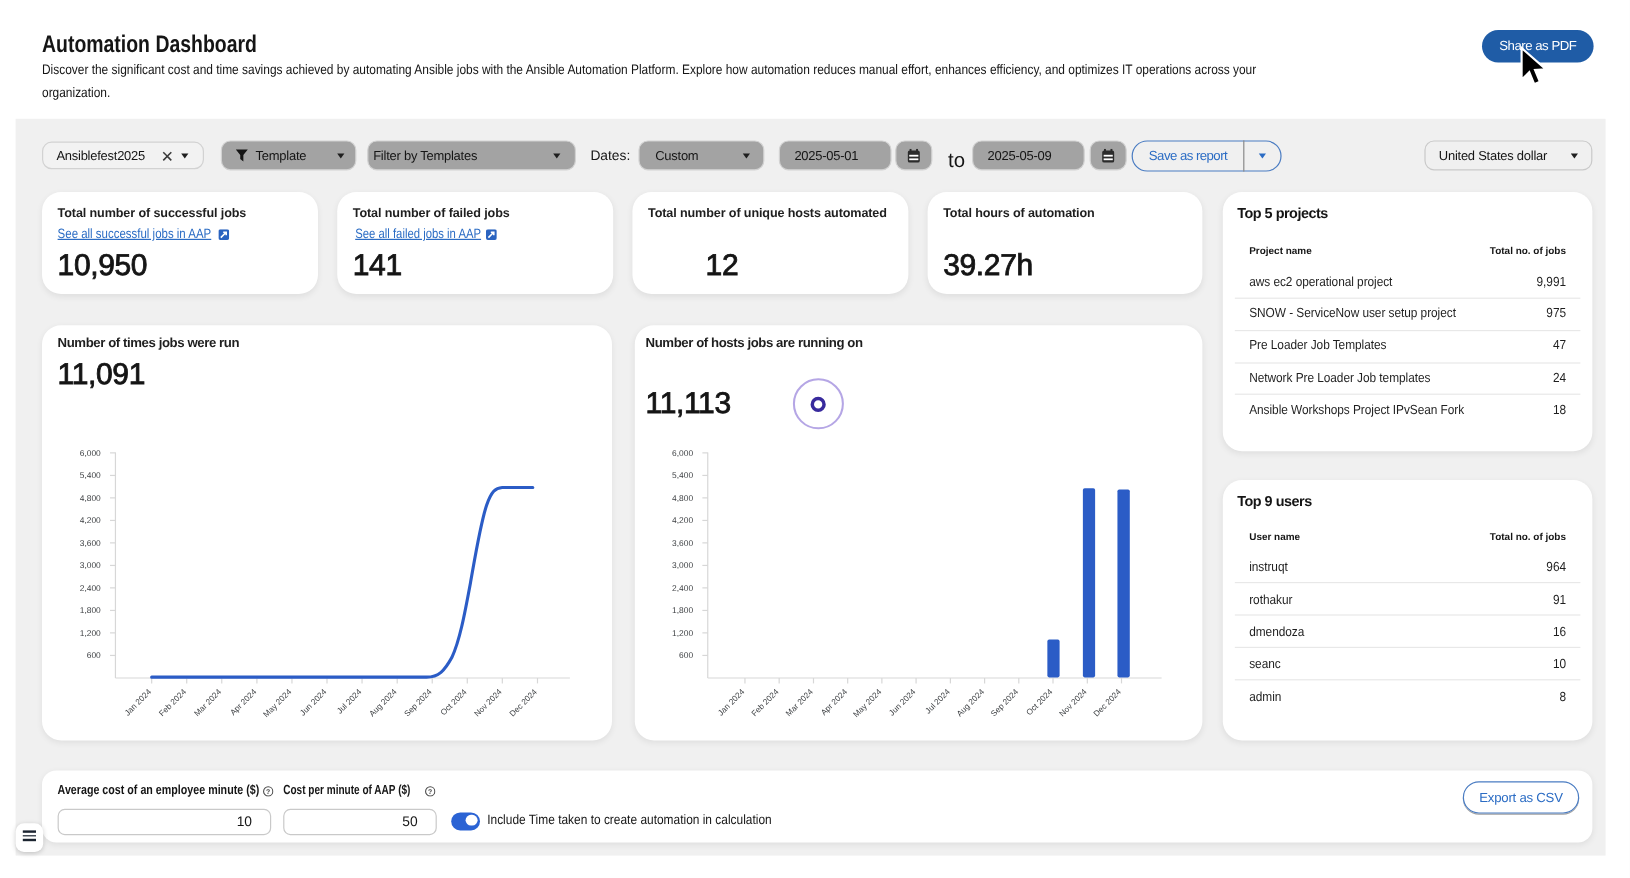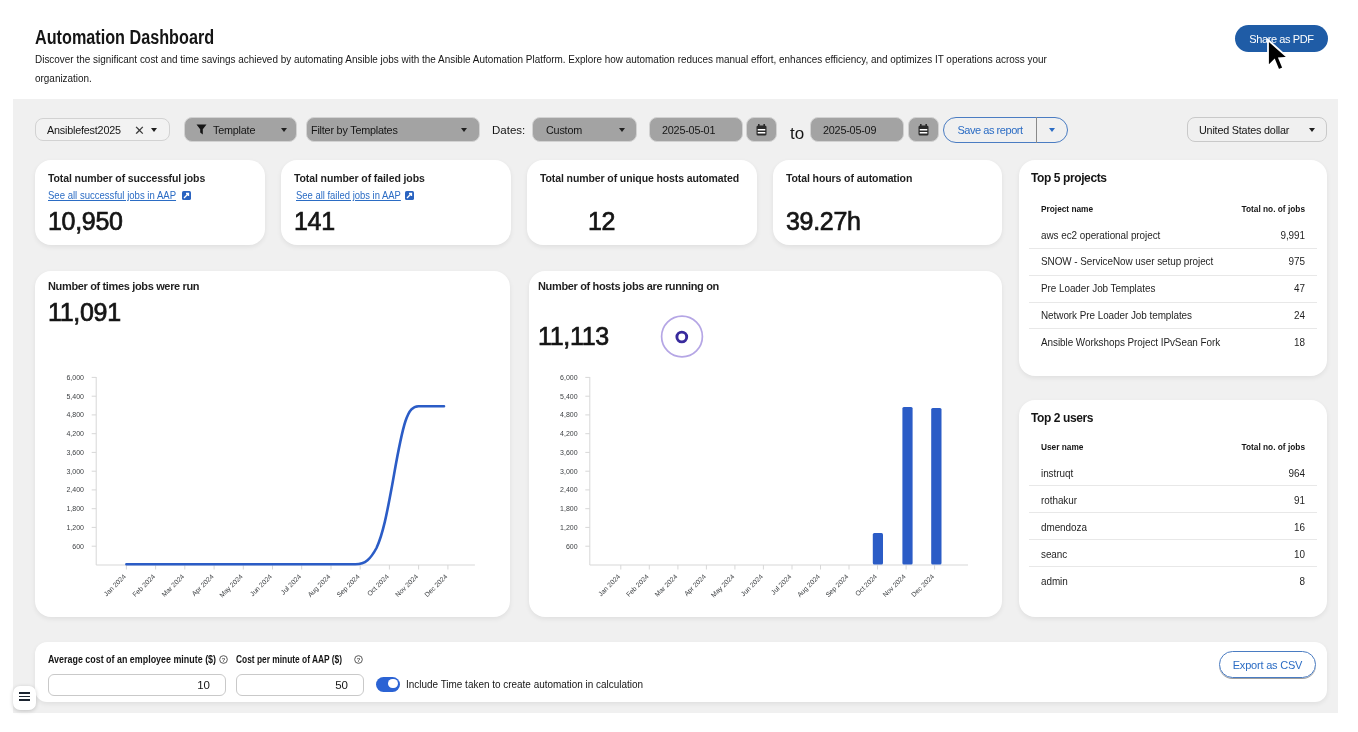--- a/index.html
+++ b/index.html
@@ -145,21 +145,21 @@
 <div class="td" style="left:1041px; top:282.3px;">Pre Loader Job Templates</div>
 <div class="td tdr" style="left:1041px; top:282.3px; width:264px; text-align:right;">47</div>
 <div class="sep" style="left:1029px; top:301.5px; width:288px;"></div>
 <div class="td" style="left:1041px; top:309.2px;">Network Pre Loader Job templates</div>
 <div class="td tdr" style="left:1041px; top:309.2px; width:264px; text-align:right;">24</div>
 <div class="sep" style="left:1029px; top:328.4px; width:288px;"></div>
 <div class="td" style="left:1041px; top:336.1px;">Ansible Workshops Project IPvSean Fork</div>
 <div class="td tdr" style="left:1041px; top:336.1px; width:264px; text-align:right;">18</div>
 
 <div class="card" style="left:1019px; top:400px; width:308px; height:217px;"></div>
-<div class="tblTitle" style="left:1031px; top:411px;">Top 2 users</div>
+<div class="tblTitle" style="left:1031px; top:411px;">Top 9 users</div>
 <div class="th" style="left:1041px; top:442px;">User name</div>
 <div class="th" style="left:1041px; top:442px; width:264px; text-align:right;">Total no. of jobs</div>
 <div class="td" style="left:1041px; top:467.3px;">instruqt</div>
 <div class="td tdr" style="left:1041px; top:467.3px; width:264px; text-align:right;">964</div>
 <div class="sep" style="left:1029px; top:485.1px; width:288px;"></div>
 <div class="td" style="left:1041px; top:494.2px;">rothakur</div>
 <div class="td tdr" style="left:1041px; top:494.2px; width:264px; text-align:right;">91</div>
 <div class="sep" style="left:1029px; top:512px; width:288px;"></div>
 <div class="td" style="left:1041px; top:521.1px;">dmendoza</div>
 <div class="td tdr" style="left:1041px; top:521.1px; width:264px; text-align:right;">16</div>

